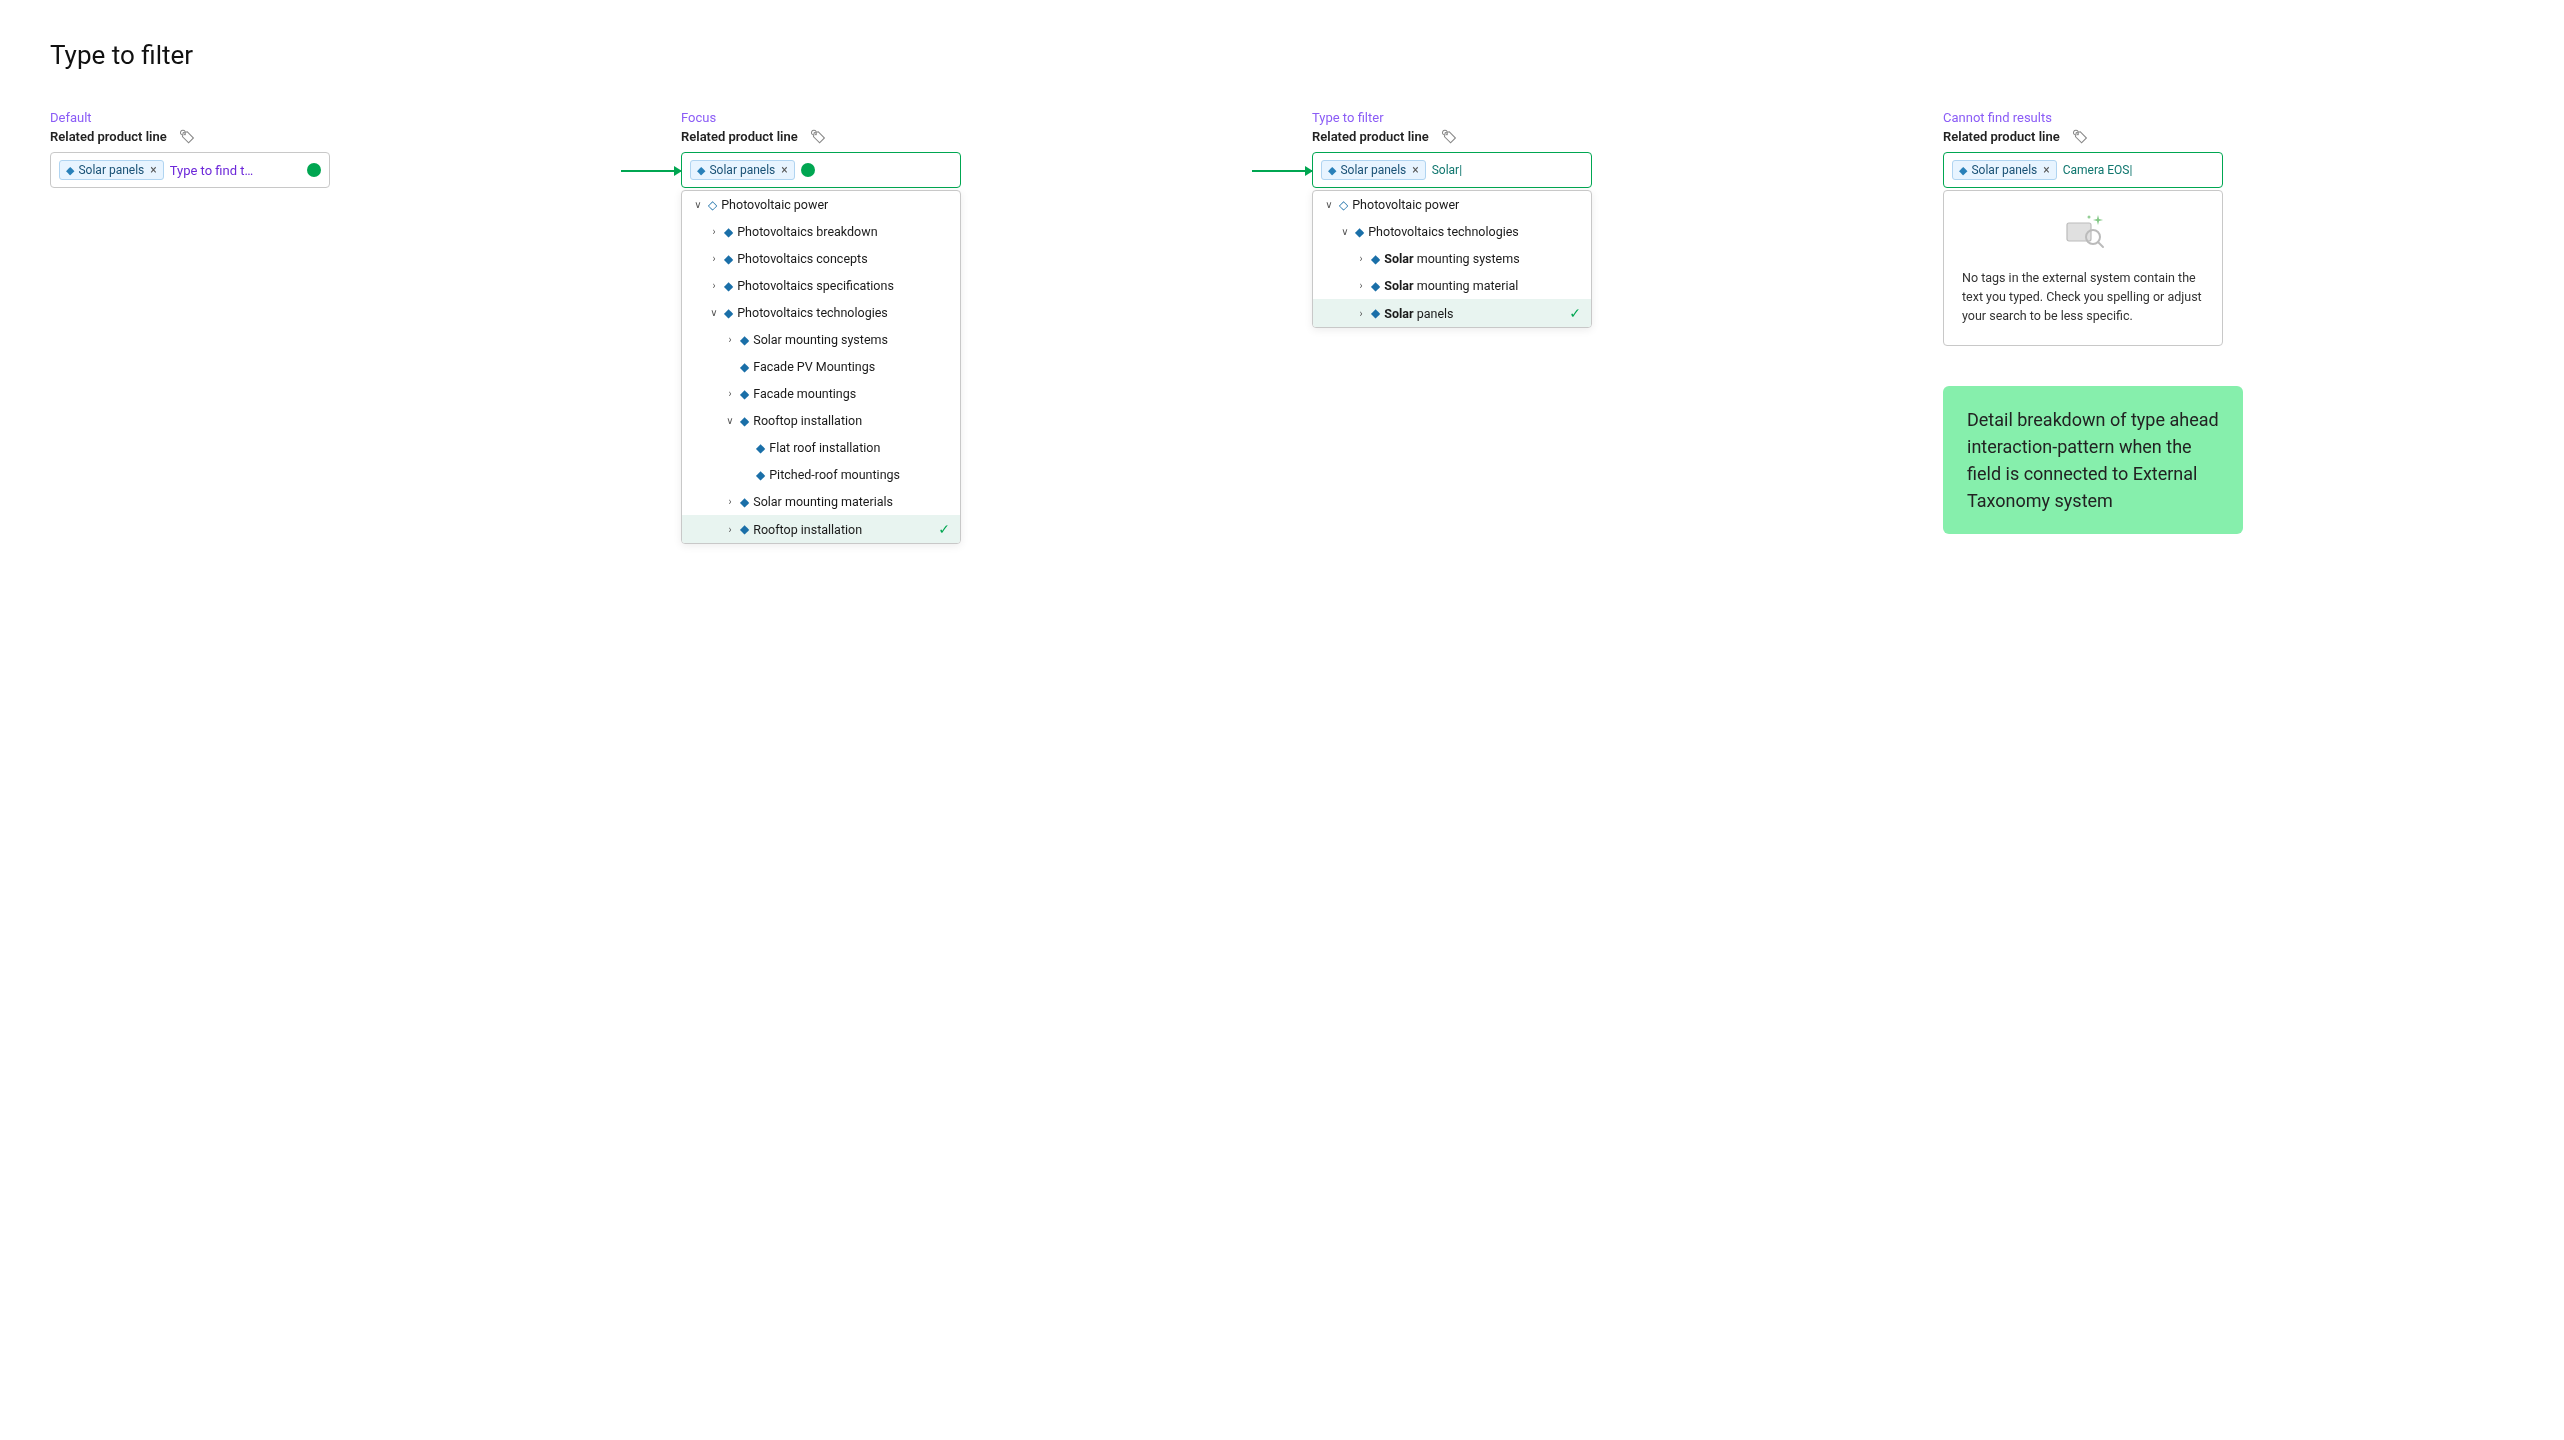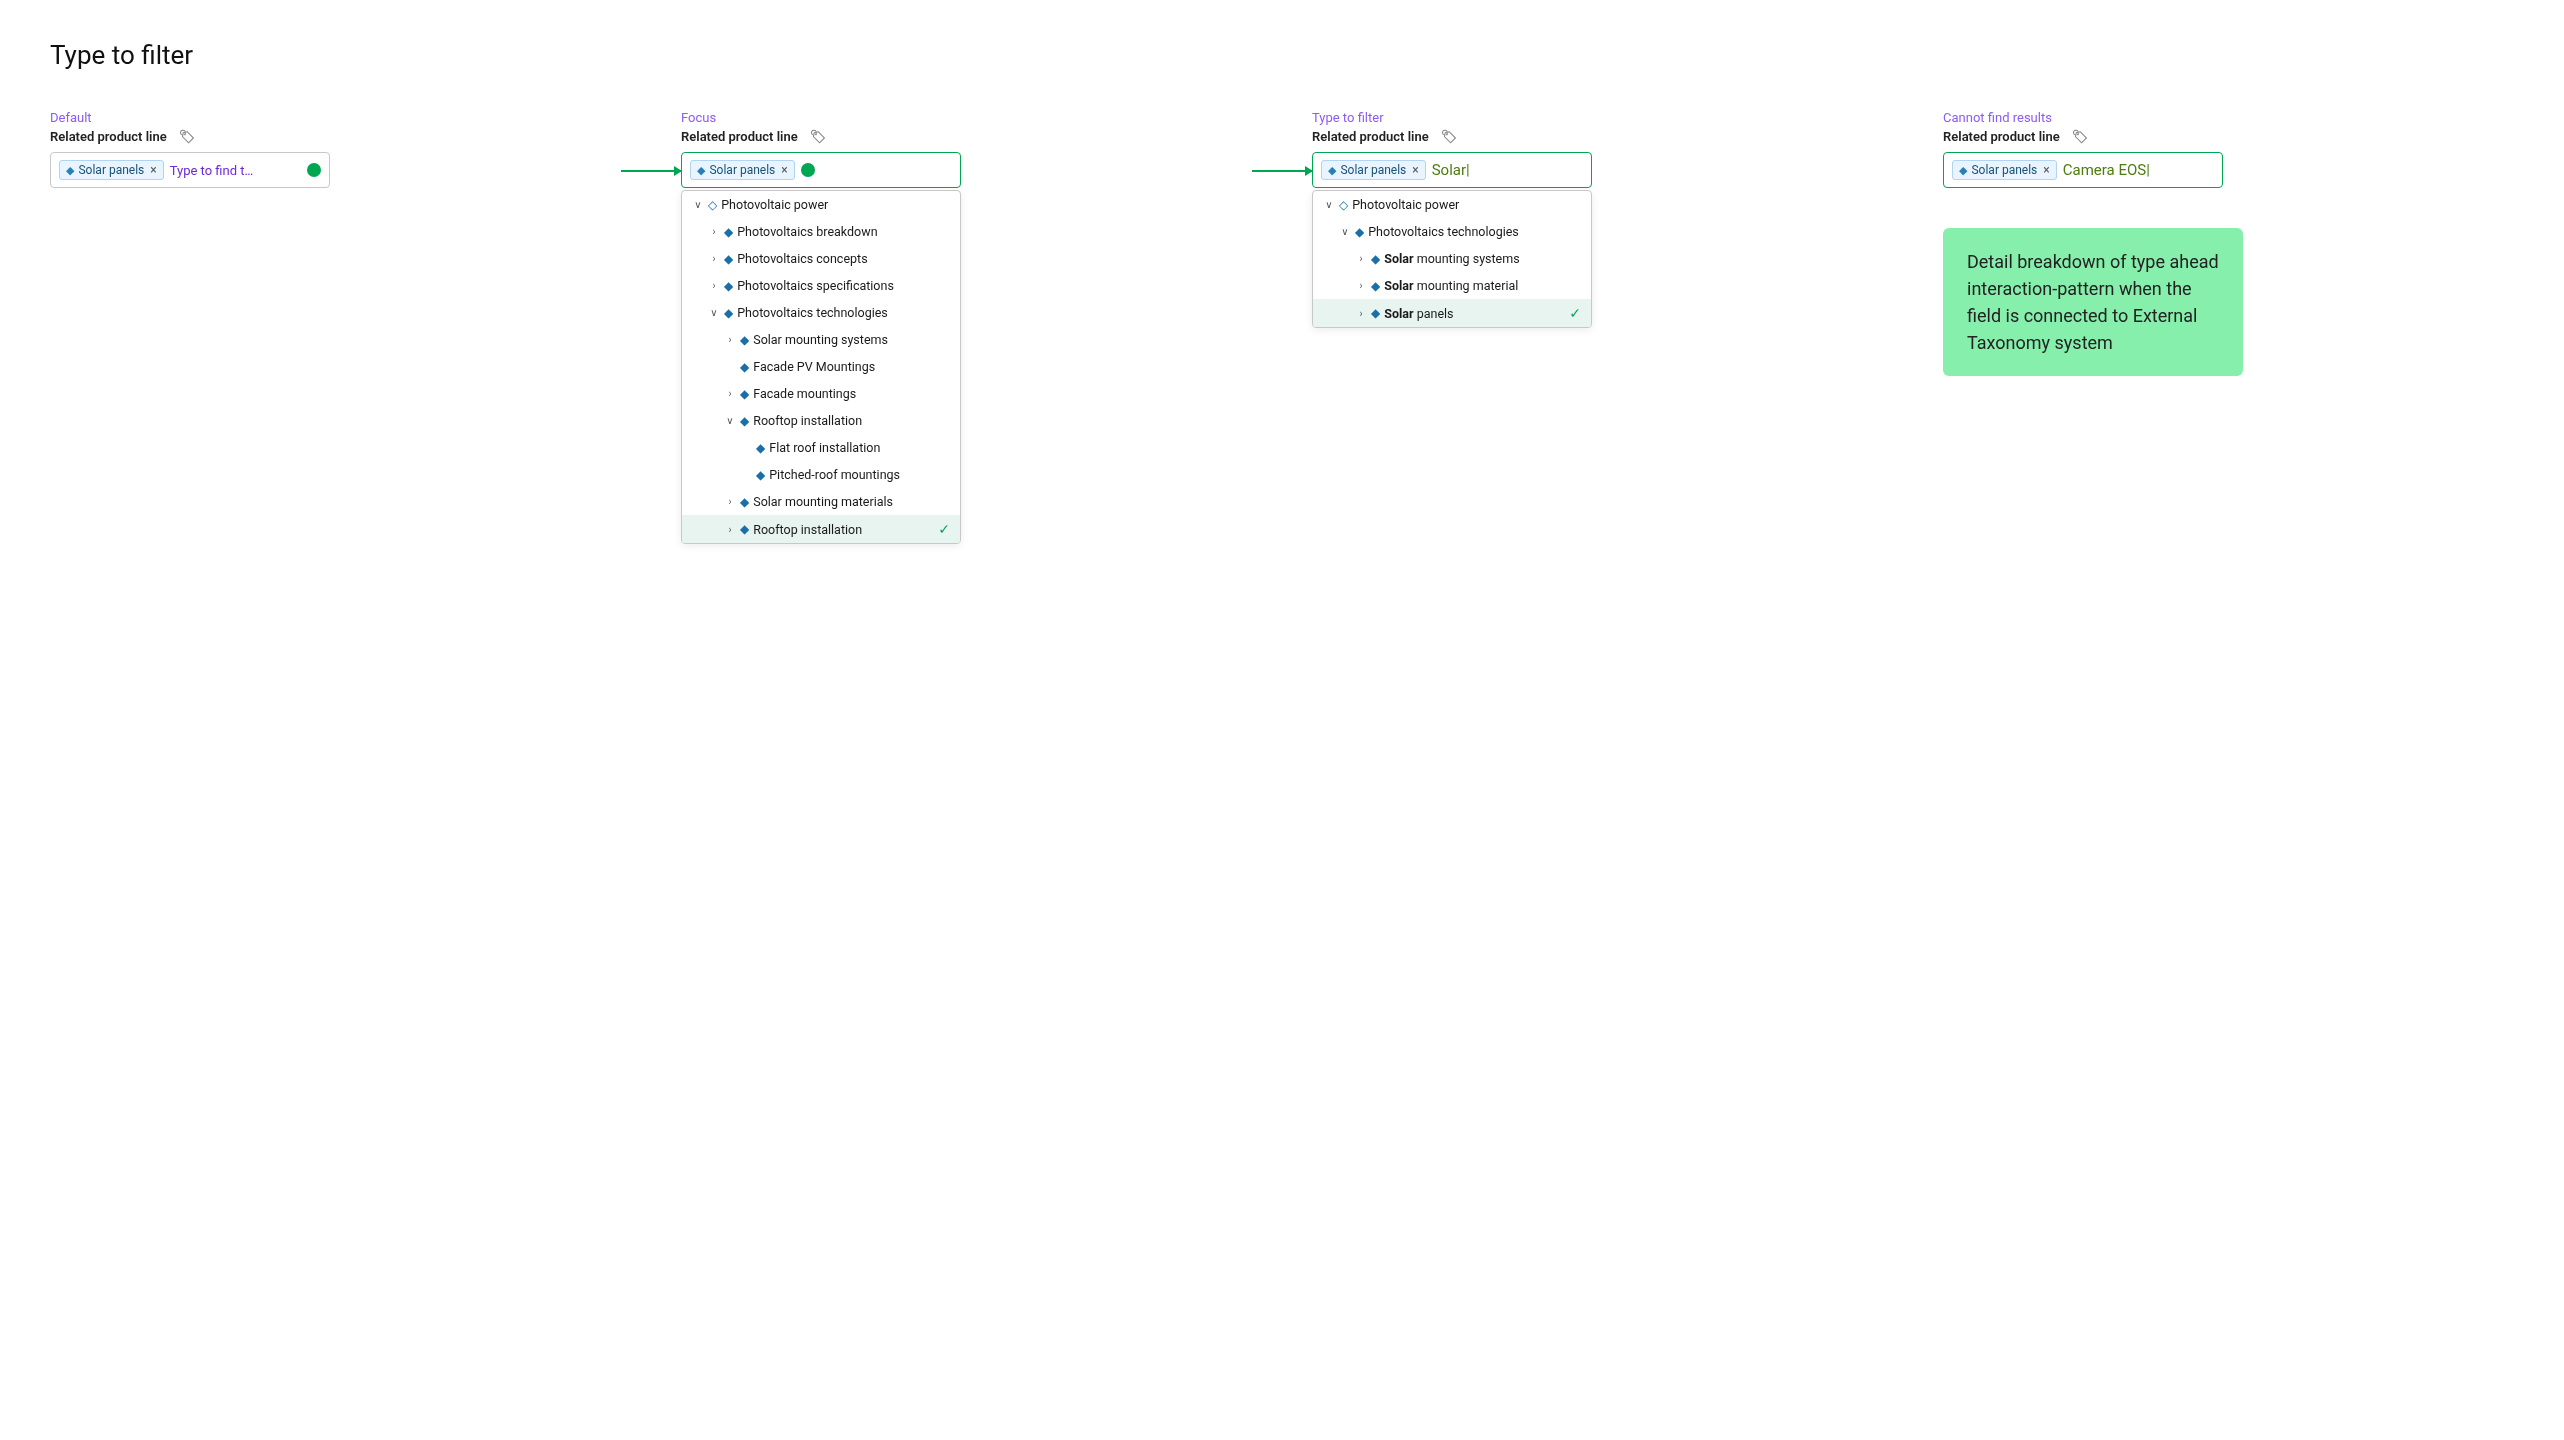--- a/index.html
+++ b/index.html
@@ -71,22 +71,22 @@
       color: #555;
       font-size: 12px;
       margin-left: 2px;
     }
     .tag-input-text {
       color: #6d28d9;
       font-size: 13px;
       flex: 1;
     }
     .tag-input-cursor {
-      color: #4d7c0f;
-      font-size: 15px;
+      color: #0f766e;
+      font-size: 12px;
       flex: 1;
     }
     
     .green-dot {
       width: 14px;
       height: 14px;
       background: #00a651;
       border-radius: 50%;
       flex-shrink: 0;
     }
@@ -383,19 +383,32 @@
       <span style="color:#888; font-size:13px;">🏷</span>
     </div>
     <div class="tag-input focused">
       <div class="tag-chip">
         <span class="chip-icon">◆</span>
         <span>Solar panels</span>
         <span class="chip-remove">×</span>
       </div>
       <span class="tag-input-cursor">Camera EOS|</span>
     </div>
+    <div class="no-results-panel">
+      <div class="no-results-icon">
+        
+        <svg width="48" height="40" viewBox="0 0 48 40" fill="none" xmlns="http://www.w3.org/2000/svg">
+          <rect x="8" y="12" width="24" height="18" rx="2" fill="#e0e0e0" stroke="#bbb" stroke-width="1.2"></rect>
+          <circle cx="34" cy="26" r="7" fill="none" stroke="#bbb" stroke-width="2"></circle>
+          <line x1="39" y1="31" x2="44" y2="36" stroke="#bbb" stroke-width="2" stroke-linecap="round"></line>
+          <path d="M38 8 L39 4 L40 8 L44 9 L40 10 L39 14 L38 10 L34 9 Z" fill="#4CAF50" opacity="0.7"></path>
+          <circle cx="30" cy="6" r="1.5" fill="#4CAF50" opacity="0.6"></circle>
+        </svg>
+      </div>
+      <div class="no-results-text">No tags in the external system contain the text you typed. Check you spelling or adjust your search to be less specific.</div>
+    </div>
 
     <div class="description-box" style="margin-top:40px;">
       <p>Detail breakdown of type ahead interaction-pattern when the field is connected to External Taxonomy system</p>
     </div>
   </div>
 
 </div>
 
 </body></html>

